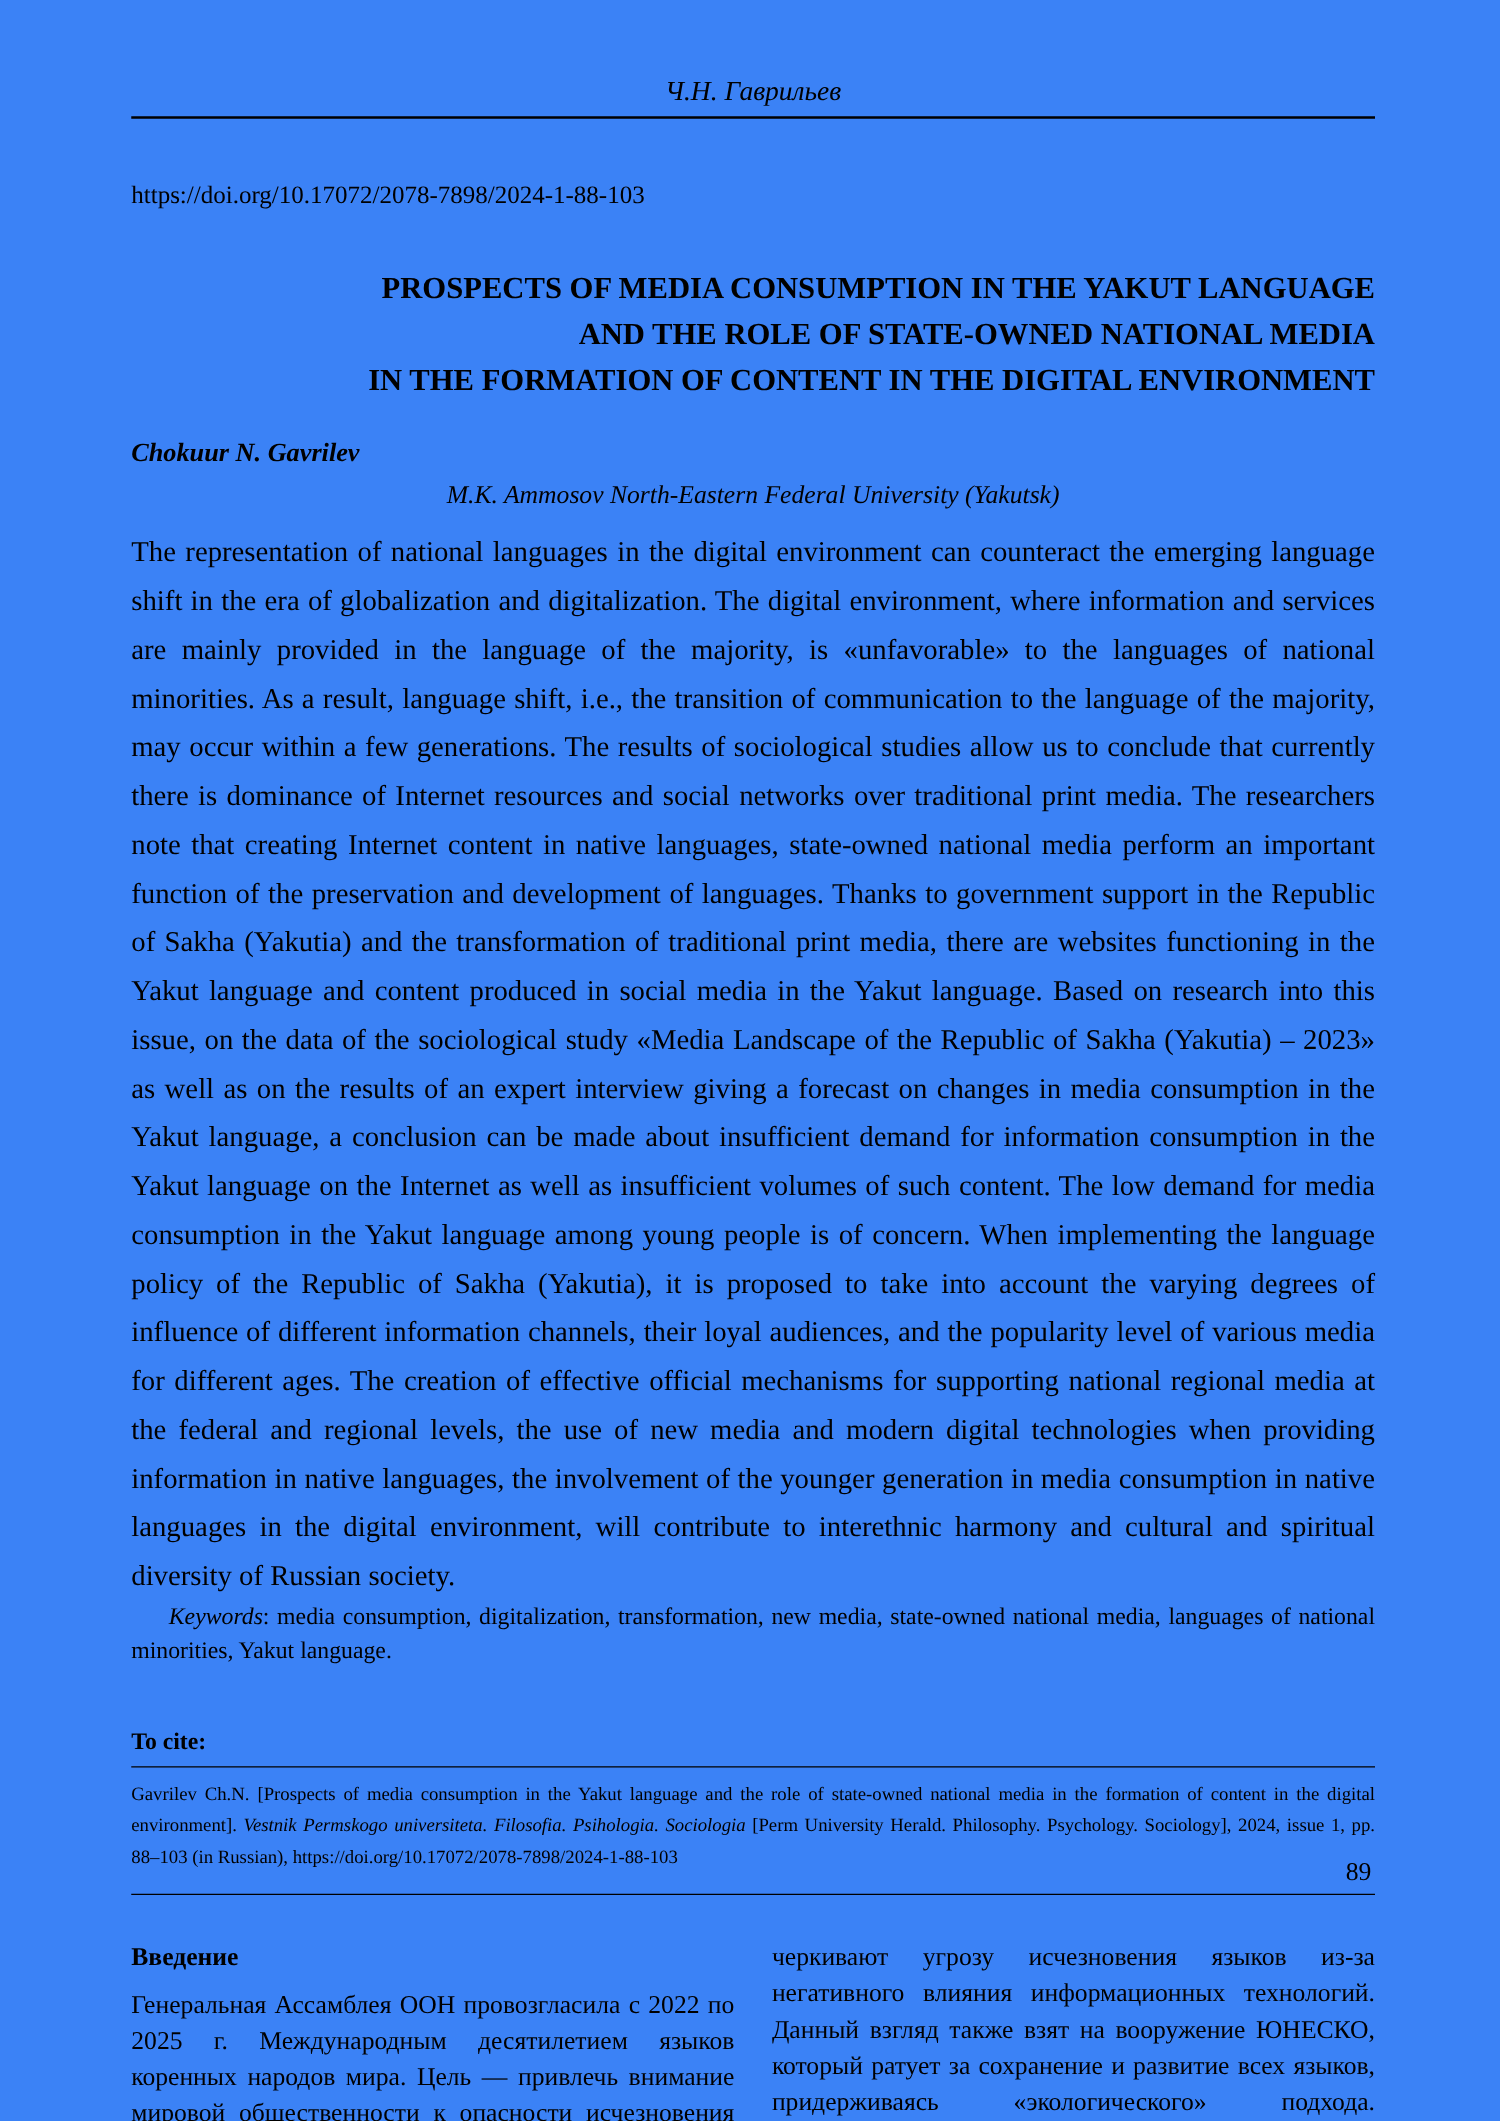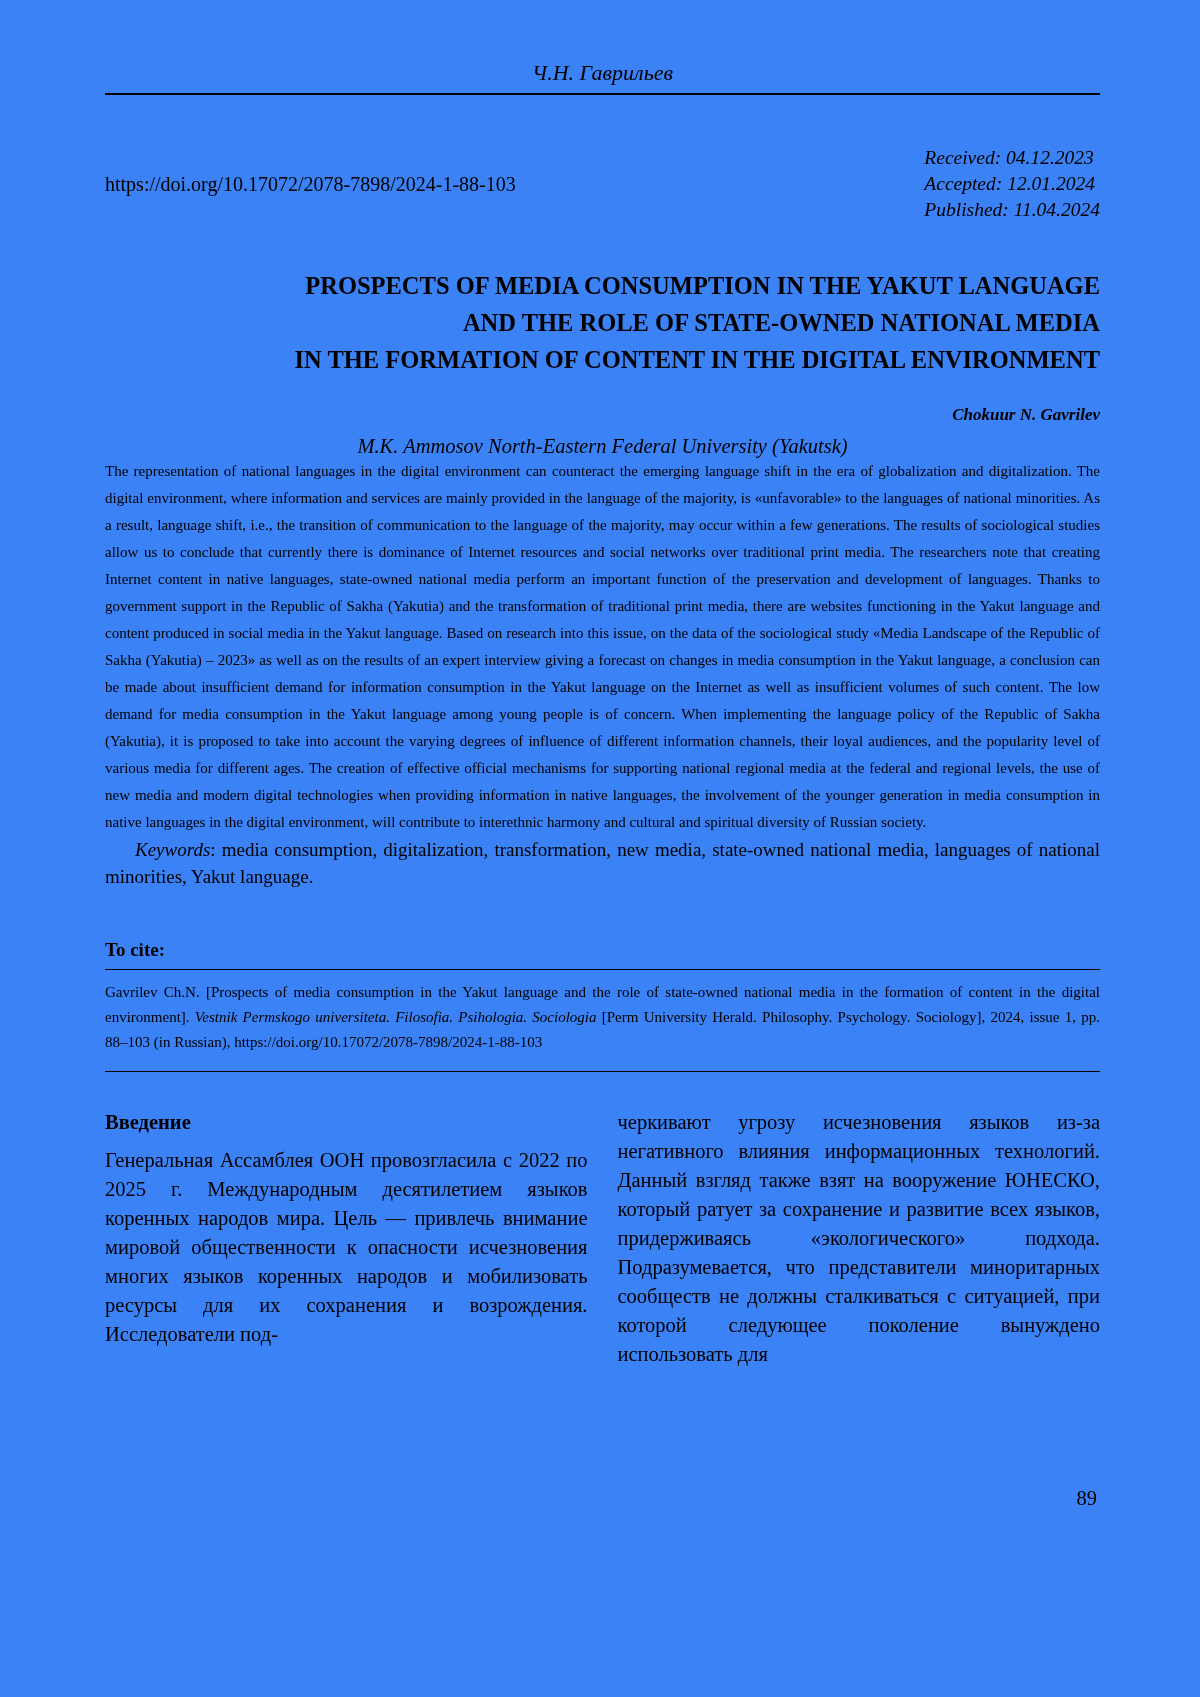--- a/index.html
+++ b/index.html
@@ -49,36 +49,36 @@
   
   .title {
     margin: 44px 0 0 0;
     text-align: right;
     font-size: 24.5px;
     font-weight: bold;
     line-height: 37px;
   }
   .author {
     margin-top: 27px;
-    text-align: right;
+    text-align: left;
     font-weight: bold;
     font-style: italic;
-    font-size: 17px;
+    font-size: 21px;
   }
   .affiliation {
     margin-top: 10px;
     text-align: center;
     font-style: italic;
     font-size: 20.5px;
   }
   
   .abstract {
-    margin-top: 0;
-    font-size: 15px;
-    line-height: 27px;
+    margin-top: 14px;
+    font-size: 23px;
+    line-height: 39px;
     text-align: justify;
   }
   .keywords {
     font-size: 19px;
     line-height: 27.4px;
     text-align: justify;
     text-indent: 30px;
   }
   .keywords .kw-label {
     font-style: italic;
@@ -142,25 +142,20 @@
 </head>
 <body>
 
 <div class="page">
 
   <div class="running-head">Ч.Н. Гаврильев</div>
   <hr class="head-rule">
 
   <div class="meta-row">
     <div class="doi">https://doi.org/10.17072/2078-7898/2024-1-88-103</div>
-    <div class="dates">
-      <div>Received: 04.12.2023</div>
-      <div>Accepted: 12.01.2024</div>
-      <div>Published: 11.04.2024</div>
-    </div>
   </div>
 
   <h1 class="title">
     <div>PROSPECTS OF MEDIA CONSUMPTION IN THE YAKUT LANGUAGE</div>
     <div>AND THE ROLE OF STATE-OWNED NATIONAL MEDIA</div>
     <div>IN THE FORMATION OF CONTENT IN THE DIGITAL ENVIRONMENT</div>
   </h1>
 
   <div class="author">Chokuur N. Gavrilev</div>
   <div class="affiliation">M.K. Ammosov North-Eastern Federal University (Yakutsk)</div>

